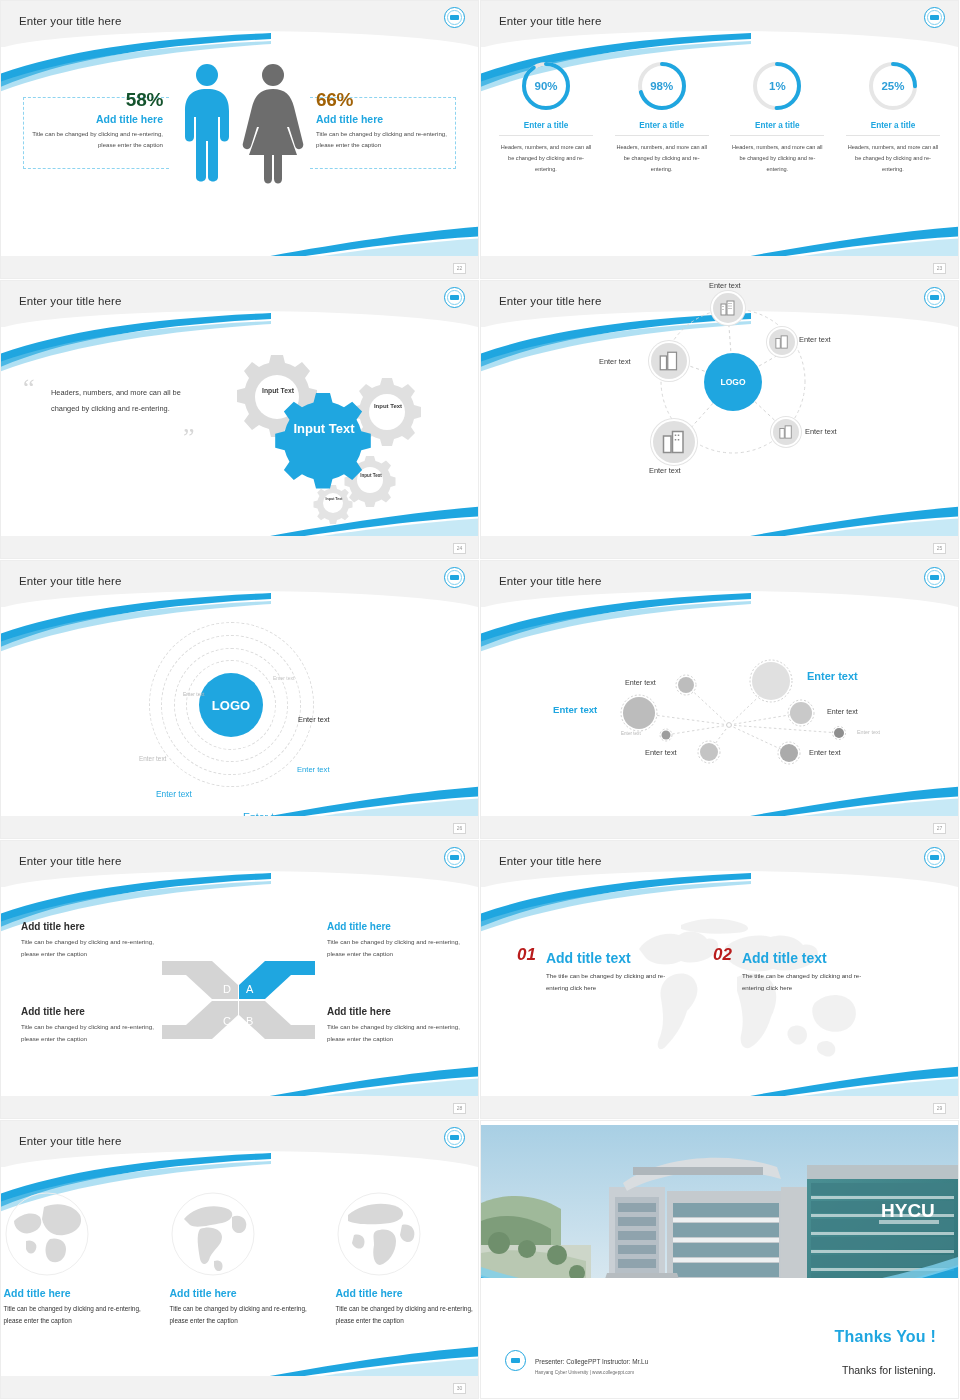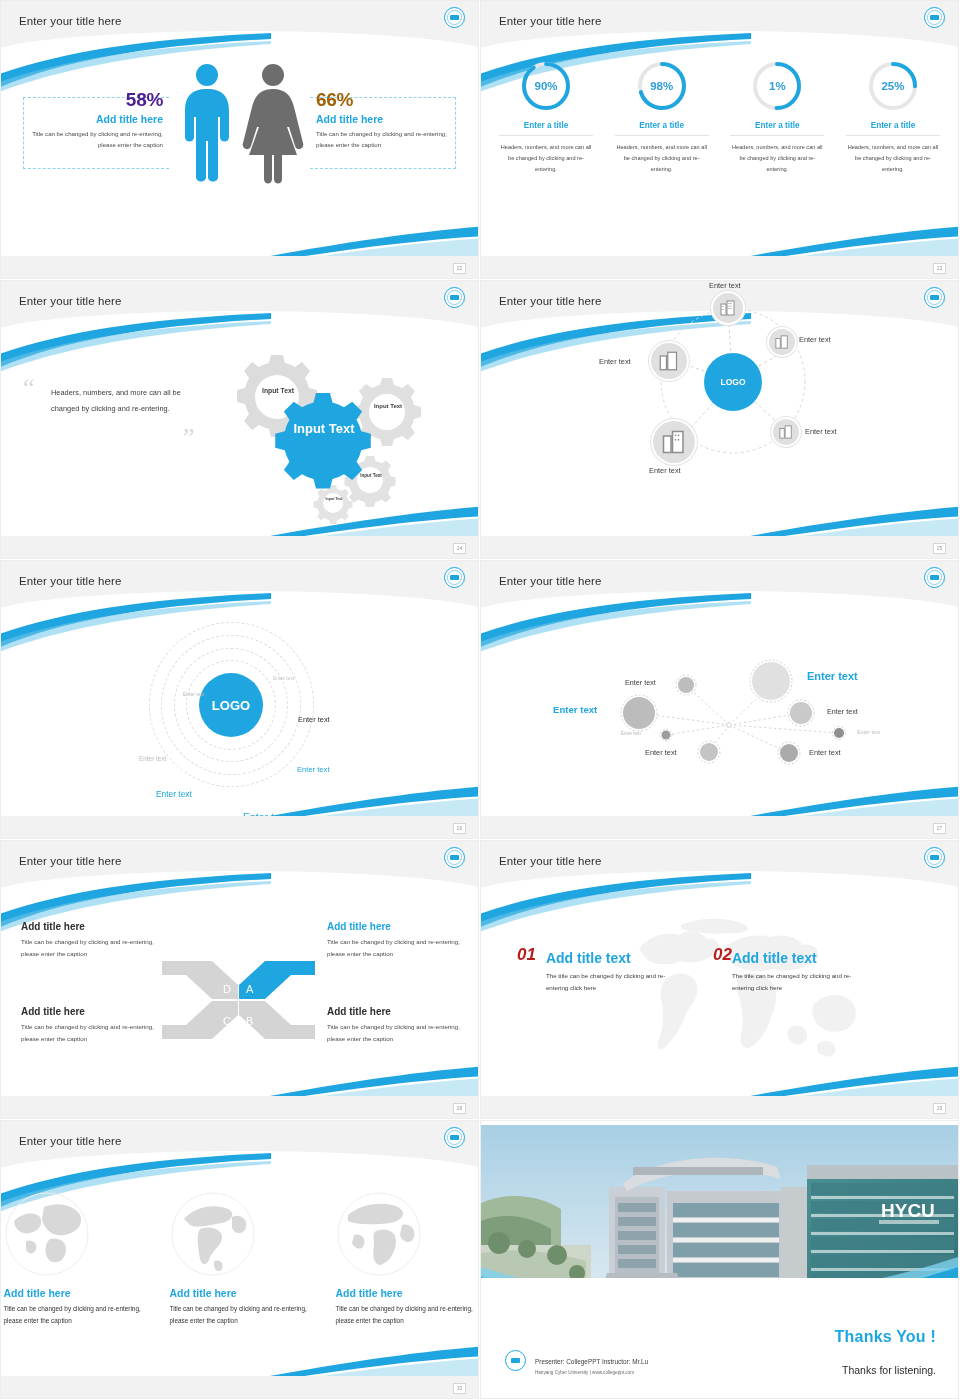--- a/index.html
+++ b/index.html
@@ -84,21 +84,21 @@
     font-size:5px; line-height:9px; text-align:center; color:#9a9a9a;
   }
   .content { position:absolute; top:46px; left:0; width:100%; height:212px; }
   .g-dashbox {
     position:absolute; top:50px; width:146px; height:72px;
     border:1px dashed #8ed4f0;
   }
   .g-left-box { left:22px; border-right:none; }
   .g-right-box { right:22px; border-left:none; }
   .pct { font-size:19px; font-weight:bold; letter-spacing:-.3px; }
-  .pct-blue { color:#4c1d95; }
+  .pct-blue { color:#14532d; }
   .pct-grey { color:#a16207; }
   .addtitle { font-size:10.5px; font-weight:bold; color:#1fa6e0; margin-top:2px;}
   .capt { font-size:6.1px; color:#4a4a4a; line-height:1.75; margin-top:4px;}
   .tb-left { position:absolute; left:22px; top:42px; width:146px; text-align:right; padding-right:6px;}
   .tb-right { position:absolute; right:22px; top:42px; width:146px; text-align:left; padding-left:6px;}
 
   
   .donut-row { position:absolute; top:12px; left:0; width:100%; display:flex; justify-content:space-between; padding:0 18px;}
   .donut-col { width:94px; text-align:center; }
   .donut { position:relative; width:54px; height:54px; margin:0 auto; }
@@ -661,21 +661,21 @@
         </svg>
 
         <div style="position:absolute;left:36px;top:58px;display:flex;align-items:flex-start;gap:10px;">
           <div class="num">01</div>
           <div style="width:130px;margin-top:5px;">
             <div class="m-title">Add title text</div>
             <div class="m-desc">The title can be changed by clicking and re-entering click here</div>
           </div>
         </div>
 
-        <div style="position:absolute;left:232px;top:58px;display:flex;align-items:flex-start;">
+        <div style="position:absolute;left:232px;top:58px;display:flex;align-items:flex-start;gap:10px;">
           <div class="num">02</div>
           <div style="width:130px;margin-top:5px;">
             <div class="m-title">Add title text</div>
             <div class="m-desc">The title can be changed by clicking and re-entering click here</div>
           </div>
         </div>
       </div>
 
       <div class="footline"></div>
       <div class="pagenum">29</div>

